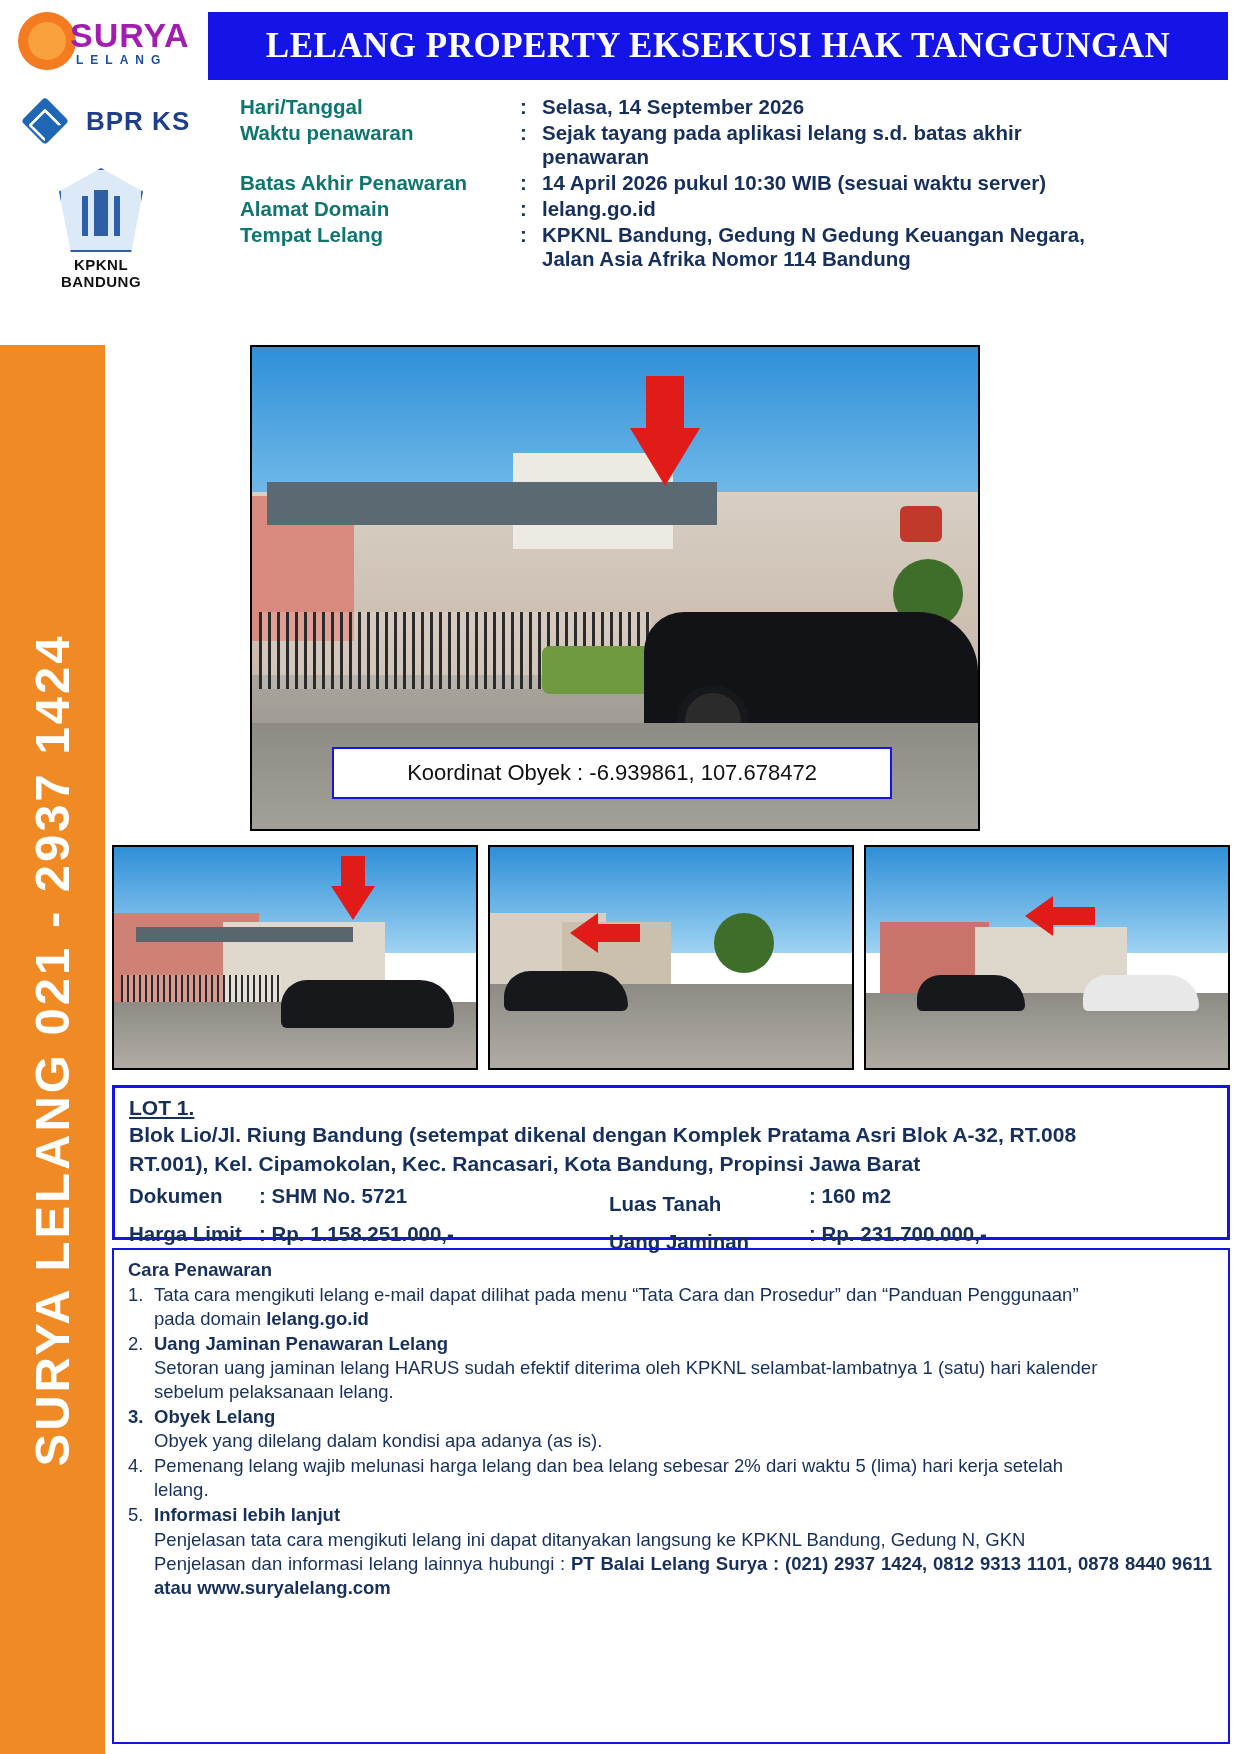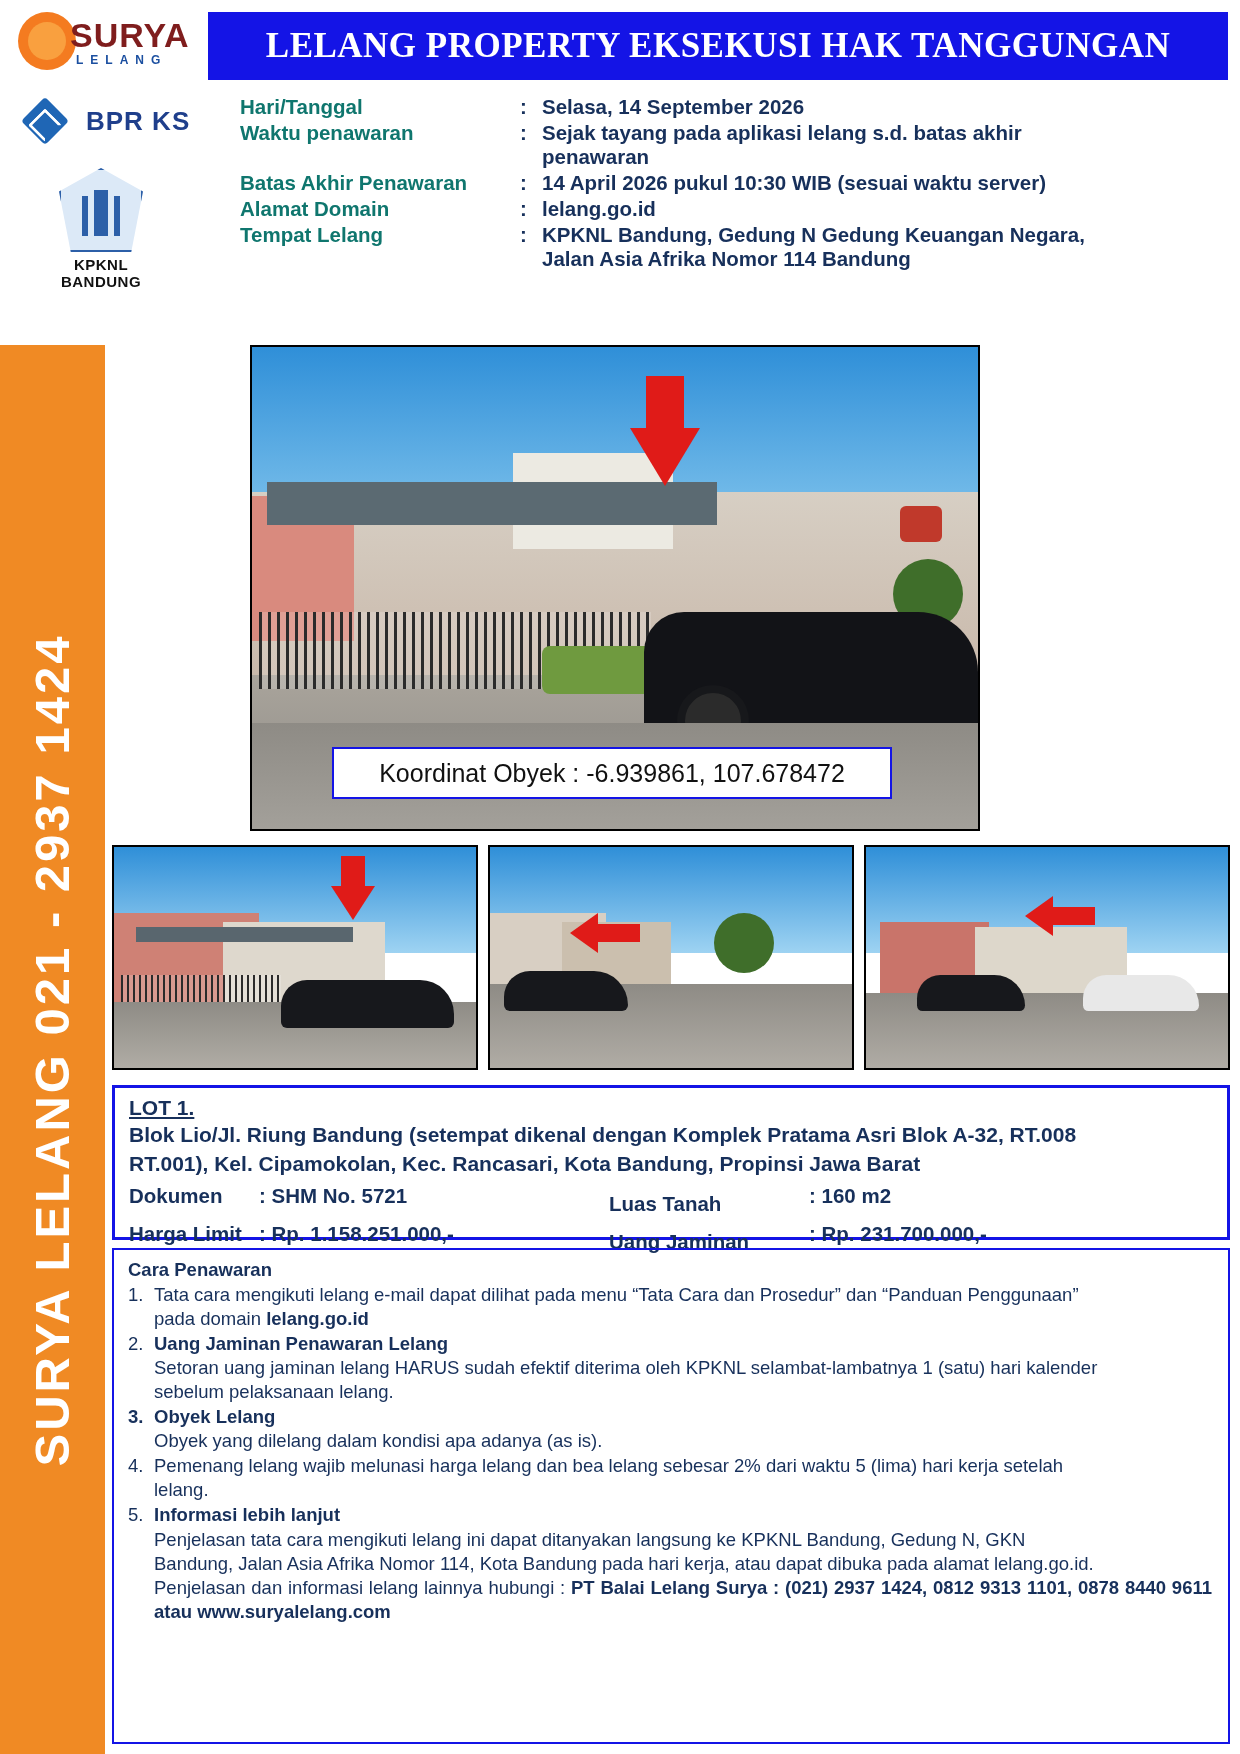--- a/index.html
+++ b/index.html
@@ -46,21 +46,21 @@
     background:#F47B20;
   }
   .surya-circle:after{
     content:"";
     position:absolute; left:10px; top:10px;
     width:38px; height:38px; border-radius:50%;
     background:#F9A03F;
   }
   .surya-text {
     position:absolute; left:60px; top:8px;
-    font-size:34px; font-weight:bold; color:#7f1d1d;
+    font-size:34px; font-weight:bold; color:#a21caf;
     letter-spacing:1px;
     font-family:"Liberation Sans", sans-serif;
   }
   .surya-sub {
     position:absolute; left:66px; top:45px;
     font-size:12px; letter-spacing:7px; color:#1B4FA0;
     font-weight:bold;
   }
 
   .bpr {
@@ -200,21 +200,21 @@
   .arrow-main .head{
     position:absolute;left:0;top:52px;width:0;height:0;
     border-left:35px solid transparent;border-right:35px solid transparent;
     border-top:58px solid #E01B18;
   }
   .coord-box {
     position:absolute; left:80px; bottom:30px;
     width:560px; height:52px;
     background:#ffffff; border:2px solid #1414E6;
     display:flex;align-items:center;justify-content:center;
-    font-size:25px; color:#111;
+    font-size:22px; color:#111;
   }
 
   
   .thumbs { position:absolute; left:112px; top:845px; width:1118px; height:225px; display:flex; gap:10px;}
   .thumb { width:auto; flex:1; height:225px; border:2px solid #000; position:relative; overflow:hidden;}
   .t-sky{position:absolute;left:0;top:0;width:100%;height:48%;background:linear-gradient(#2f8fd8,#9ed3f2);}
   .t-ground{position:absolute;left:0;top:70%;width:100%;height:30%;background:linear-gradient(#8e8b85,#b0aca5);}
   .t-b1{position:absolute;left:0;top:30%;width:40%;height:40%;background:#cf8175;}
   .t-b2{position:absolute;left:30%;top:34%;width:45%;height:36%;background:#ded8cd;}
   .t-roof{position:absolute;left:6%;top:36%;width:60%;height:7%;background:#59666e;}
@@ -440,20 +440,19 @@
         <span>Pemenang lelang wajib melunasi harga lelang dan bea lelang sebesar 2% dari waktu 5 (lima) hari kerja setelah</span>
         <span class="sub">lelang.</span>
       </span>
     </li>
 
     <li>
       <span class="num">5.</span>
       <span class="body">
         <span class="b sub">Informasi lebih lanjut</span>
         <span class="sub">Penjelasan tata cara mengikuti lelang ini dapat ditanyakan langsung ke KPKNL Bandung,   Gedung N, GKN</span>
-        <span class="sub">Bandung, Jalan Asia Afrika Nomor 114, Kota Bandung pada hari kerja, atau dapat dibuka pada alamat lelang.go.id.</span>
         <span class="sub">
           <span>Penjelasan dan informasi lelang  lainnya hubungi : </span><span class="b">PT Balai Lelang Surya : (021) 2937 1424,   0812 9313 1101, 0878 8440 9611 atau www.suryalelang.com</span>
         </span>
       </span>
     </li>
   </ol>
 </div>
 
 </body></html>

